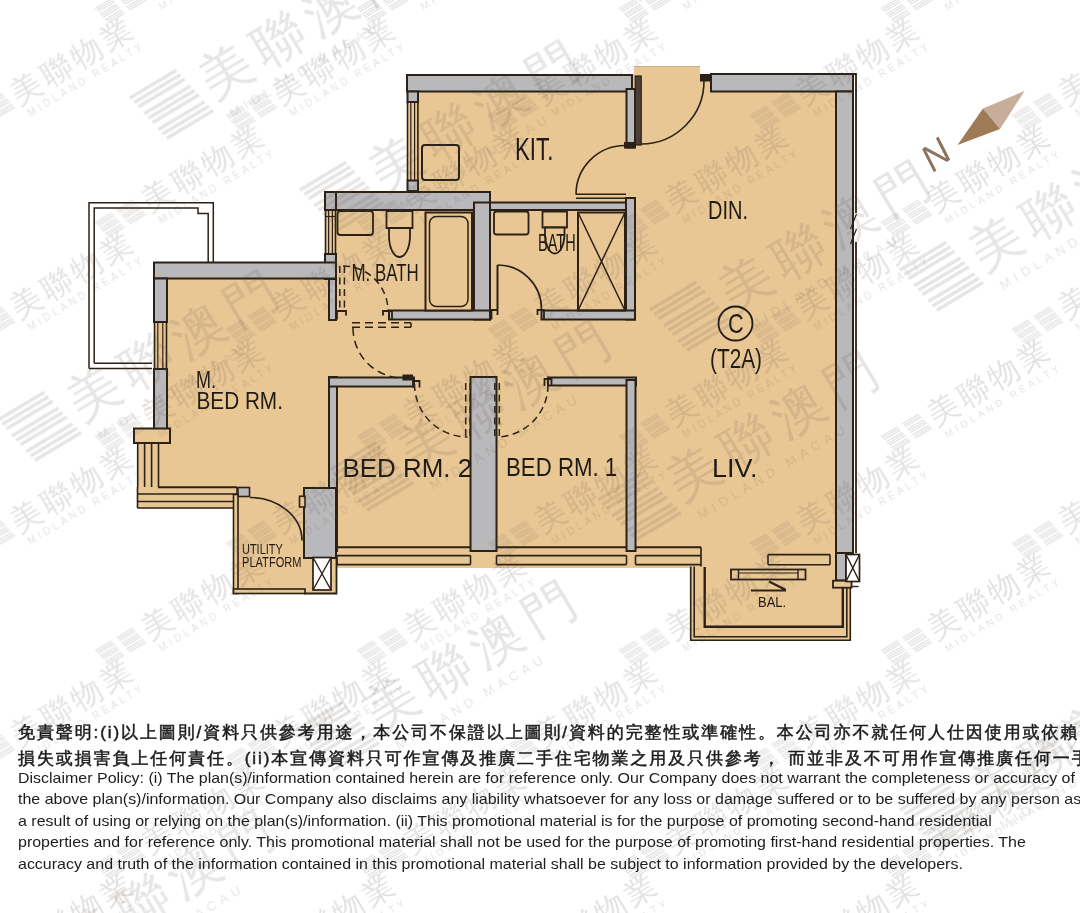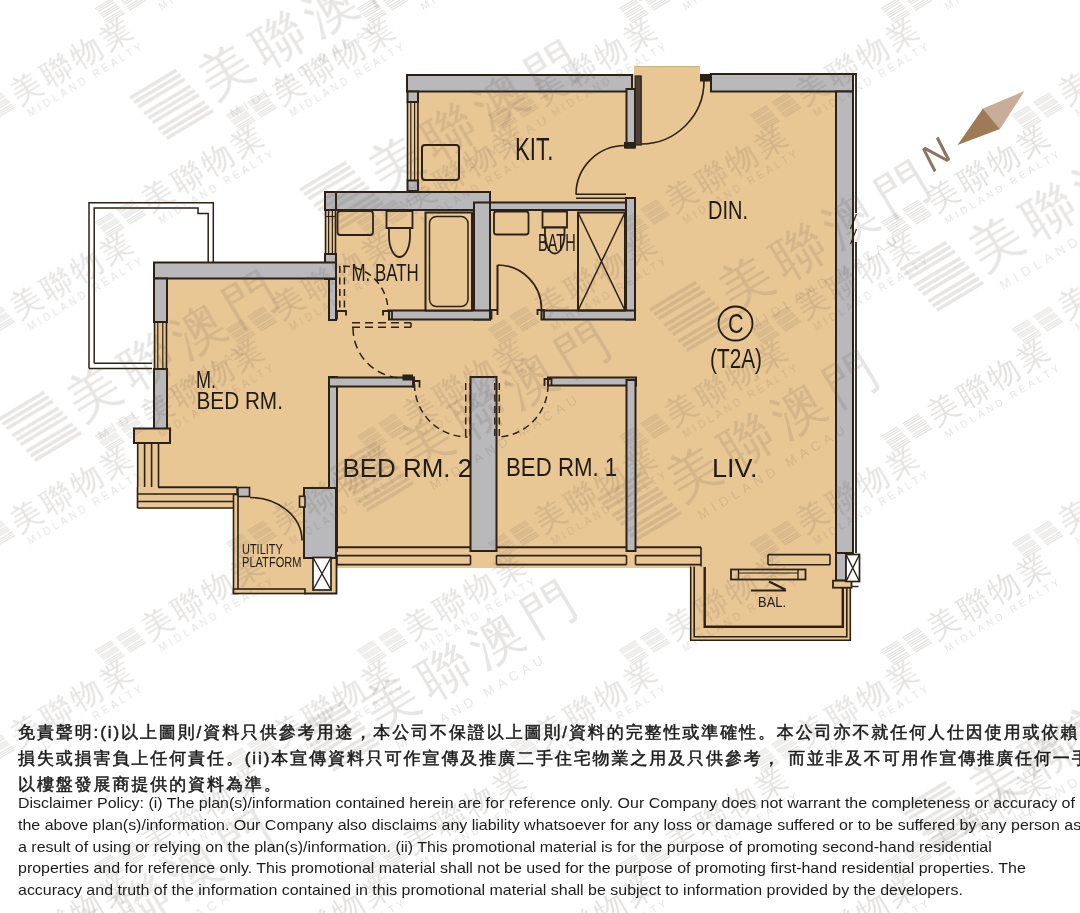--- a/index.html
+++ b/index.html
@@ -388,20 +388,19 @@
 <use href="#wmL" x="628" y="550"></use>
 <use href="#wmL" x="326" y="780"></use>
 <use href="#wmL" x="24" y="1010"></use>
 <use href="#wmL" x="930" y="860"></use>
 </g>
 </svg>
 
 <div id="disc">
 <div class="cjk">免責聲明:(i)以上圖則/資料只供參考用途，本公司不保證以上圖則/資料的完整性或準確性。本公司亦不就任何人仕因使用或依賴以上圖則/資料所引致之任何</div>
 <div class="cjk">損失或損害負上任何責任。(ii)本宣傳資料只可作宣傳及推廣二手住宅物業之用及只供參考， 而並非及不可用作宣傳推廣任何一手住宅物業，其準確性及真實性</div>
-<div class="cjk">以樓盤發展商提供的資料為準。</div>
 <div class="en en1">Disclaimer Policy: (i) The plan(s)/information contained herein are for reference only. Our Company does not warrant the completeness or accuracy of</div>
 <div class="en">the above plan(s)/information. Our Company also disclaims any liability whatsoever for any loss or damage suffered or to be suffered by any person as</div>
 <div class="en">a result of using or relying on the plan(s)/information. (ii) This promotional material is for the purpose of promoting second-hand residential</div>
 <div class="en">properties and for reference only. This promotional material shall not be used for the purpose of promoting first-hand residential properties. The</div>
 <div class="en">accuracy and truth of the information contained in this promotional material shall be subject to information provided by the developers.</div>
 </div>
 </div>
 
 </body></html>

